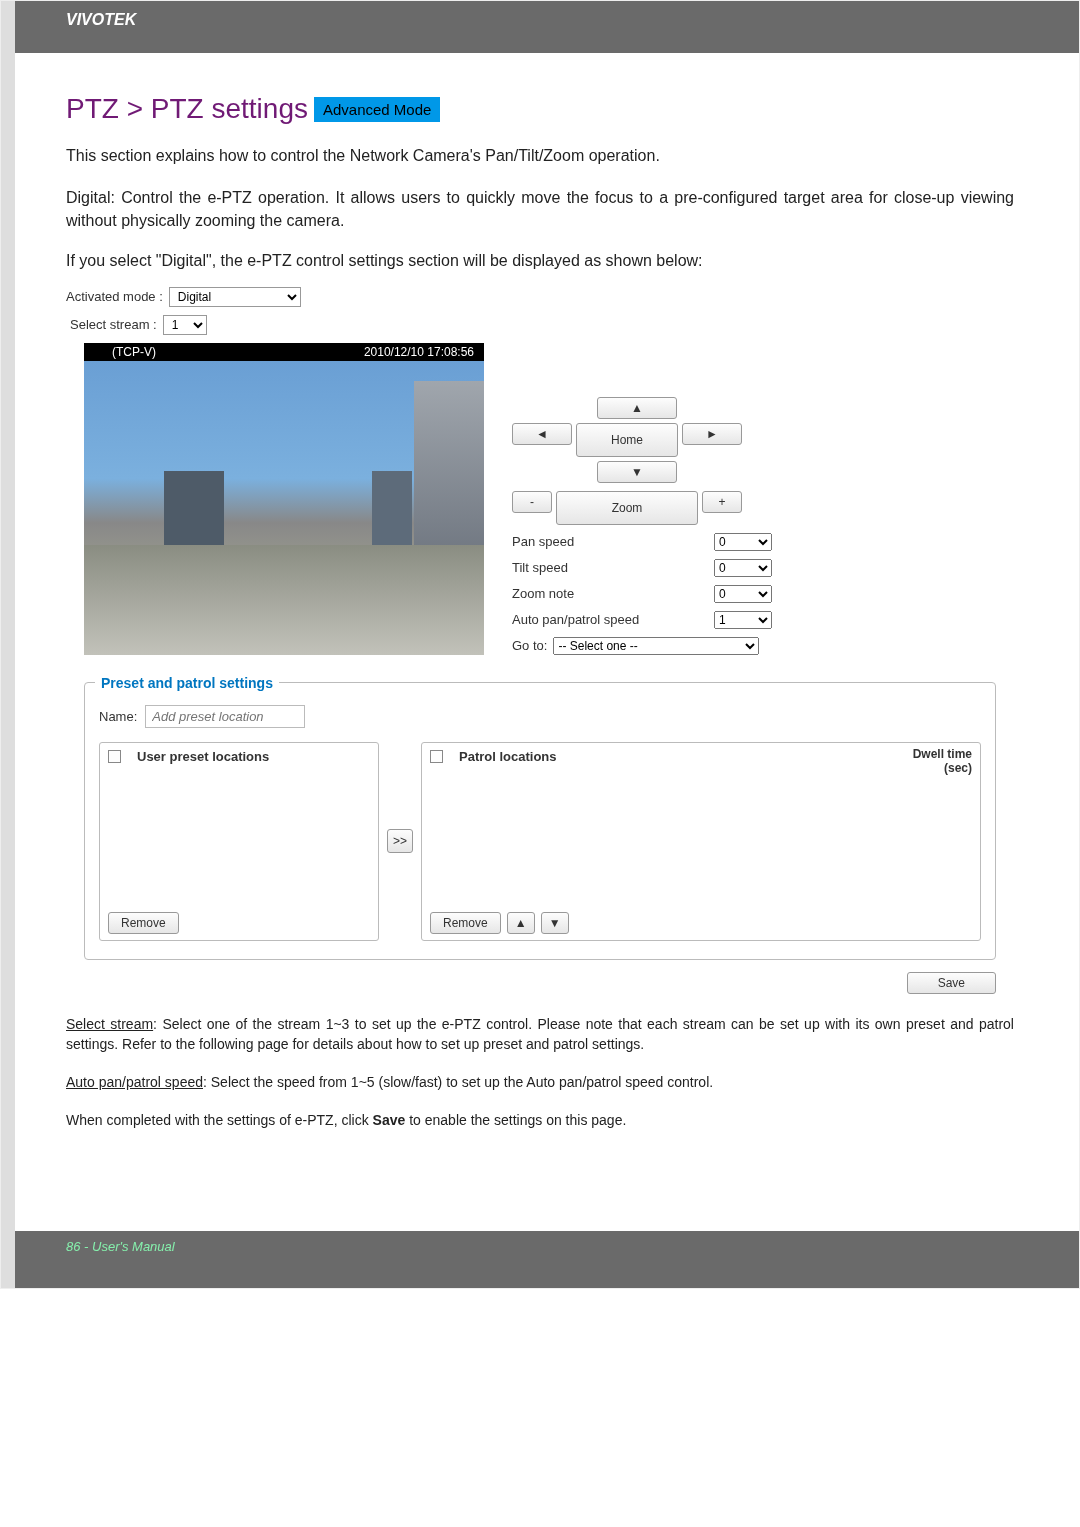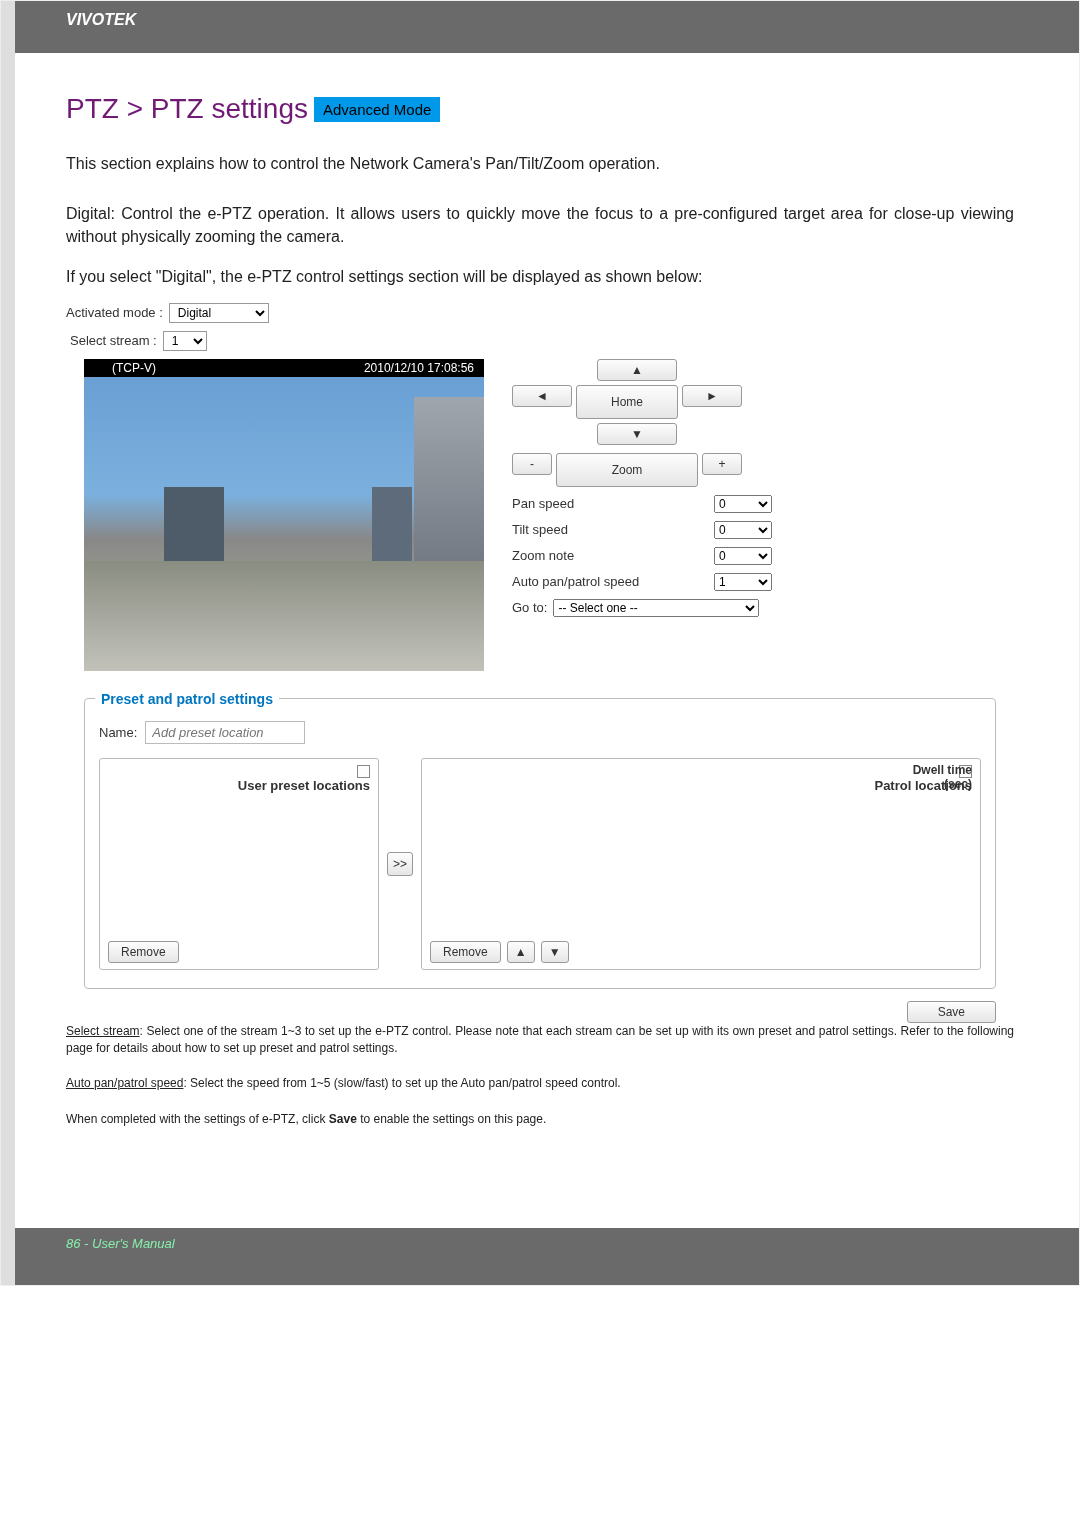--- a/index.html
+++ b/index.html
@@ -37,42 +37,42 @@
     font-weight: normal;
     color: #701a75;
   }
   .mode-badge {
     background: #0098e8;
     color: #000;
     padding: 3px 8px;
     font-size: 15px;
     border: 1px solid #0098e8;
   }
-  .intro { margin: 28px 0 18px 0; font-size:16px; color:#222; line-height:1.4; }
+  .intro { margin: 20px 0 18px 0; font-size:16px; color:#222; line-height:1.4; }
   .para2 { text-align: justify; }
   .sub-heading {
     color: #0076c0;
     font-weight: bold;
     margin-top: 24px;
     font-size: 17px;
   }
   .body-text { font-size:16px; color:#222; line-height:1.4; }
   .ui-mock {
     background: #fff;
     margin-top: 14px;
   }
   .row { display:flex; align-items:center; gap:6px; font-size:13px; margin-bottom:8px; }
   .slabel { font-size:13px; }
   select.sel, input.txt {
     font-size: 12px;
     padding: 1px 4px;
     border: 1px solid #999;
     background: #fff;
   }
-  .video-area { display:flex; gap:28px; align-items:flex-start; margin-left:18px; }
+  .video-area { display:flex; gap:28px; align-items:flex-end; margin-left:18px; }
   .video-box {
     width: 400px;
   }
   .video-header {
     background: #000;
     color: #fff;
     font-size: 12px;
     padding: 2px 10px 2px 28px;
     display:flex; justify-content:space-between;
   }
@@ -129,33 +129,33 @@
   }
   .lists { display:flex; gap:8px; margin-top:14px; align-items:stretch; }
   .list-panel {
     border: 1px solid #bbb;
     border-radius: 3px;
     padding: 6px 8px;
     position: relative;
   }
   .list-panel.left { width: 280px; }
   .list-panel.right { flex:1; }
-  .list-title { font-size:13px; font-weight:bold; display:flex; align-items:flex-end; gap:0;flex-direction:column; }
+  .list-title { font-size:13px; font-weight:bold; display:flex; align-items:center; gap:16px; }
   .cb { width:13px; height:13px; border:1px solid #888; background:#fdfdfd; display:inline-block; }
   .dwell { position:absolute; right:8px; top:4px; font-size:12px; font-weight:bold; text-align:right; line-height:1.2; }
   .list-body { height: 140px; }
   .move-btn {
     width: 26px; height: 24px; align-self:center;
   }
   .foot-btns { display:flex; gap:6px; align-items:center; margin-top:8px; }
   .btn-rm { padding: 3px 12px; }
   .btn-sm { width: 28px; height:22px; }
   .save-row { display:flex; justify-content:flex-end; margin: 12px 18px 0 18px; }
   .btn-save { padding: 3px 30px; }
-  .notes { font-size:12px; line-height:1.45; color:#222; text-align:justify; }
+  .notes { margin-top: 20px; font-size:14px; line-height:1.45; color:#222; text-align:justify; }
   .notes u { text-decoration: underline; }
   .footer {
     background: #6a6a6a;
     color: #86efac;
     font-style: italic;
     font-size: 13px;
     padding: 8px 0 34px 65px;
   }
   .page-wrap { position:relative; background:#fff; border:1px solid #eee; }
 </style>
@@ -173,21 +173,21 @@
     </div>
 
     <p class="intro">This section explains how to control the Network Camera's Pan/Tilt/Zoom operation.</p>
     <p class="intro para2">Digital: Control the e-PTZ operation. It allows users to quickly move the focus to a pre-configured target area for close-up viewing without physically zooming the camera.</p>
 
     <p class="body-text">If you select "Digital", the e-PTZ control settings section will be displayed as shown below:</p>
 
     <div class="ui-mock">
       <div class="row">
         <span class="slabel">Activated mode :</span>
-        <select class="sel" style="width:100px">
+        <select class="sel" style="width:132px">
           <option>Digital</option>
         </select>
       </div>
       <div class="row" style="margin-left:4px">
         <span class="slabel">Select stream :</span>
         <select class="sel" style="width:44px">
           <option>1</option>
         </select>
       </div>
 

